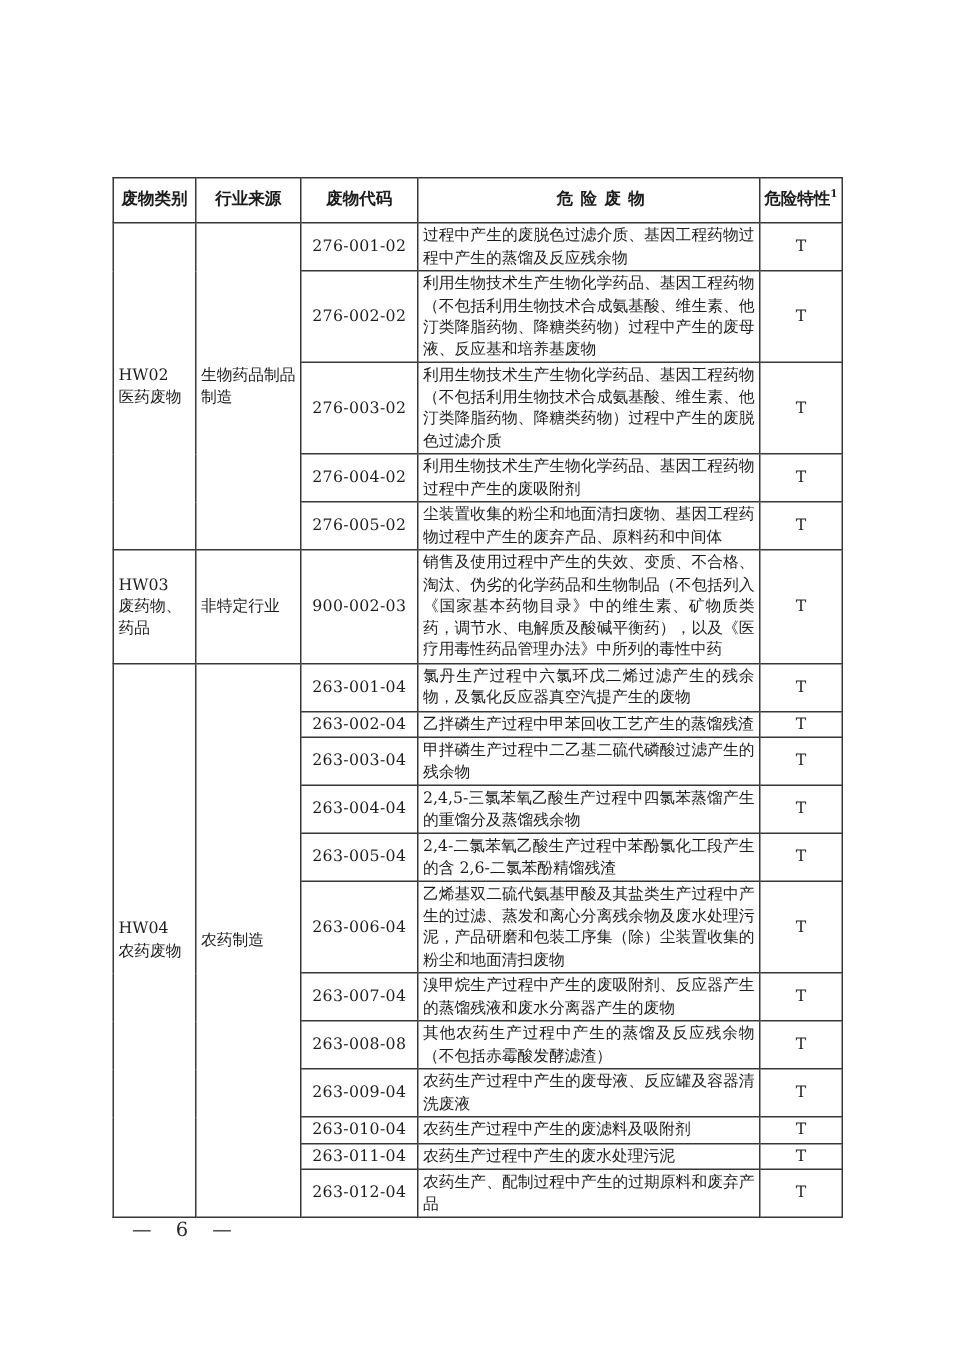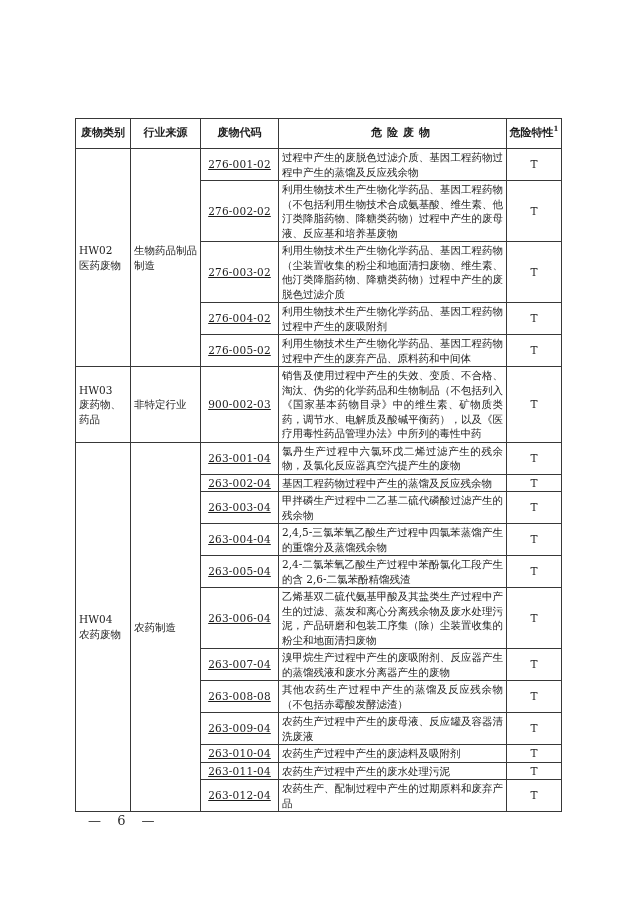--- a/index.html
+++ b/index.html
@@ -63,21 +63,20 @@
   col.c-code { width: 78px; }
   col.c-desc { width: 228px; }
   col.c-prop { width: 55px; }
   td.cell-cat, td.cell-ind {
     text-align: left;
   }
   td.cell-code {
     text-align: center;
     font-size: 10.5px;
     letter-spacing: 0.02em;
-    text-decoration: underline;
   }
   td.cell-desc {
     text-align: justify;
     text-align-last: left;
   }
   td.cell-prop {
     text-align: center;
   }
   .page-number {
     position: absolute;
@@ -123,31 +122,31 @@
         <td class="cell-desc">过程中产生的废脱色过滤介质、基因工程药物过程中产生的蒸馏及反应残余物</td>
         <td class="cell-prop">T</td>
       </tr>
       <tr>
         <td class="cell-code">276-002-02</td>
         <td class="cell-desc">利用生物技术生产生物化学药品、基因工程药物（不包括利用生物技术合成氨基酸、维生素、他汀类降脂药物、降糖类药物）过程中产生的废母液、反应基和培养基废物</td>
         <td class="cell-prop">T</td>
       </tr>
       <tr>
         <td class="cell-code">276-003-02</td>
-        <td class="cell-desc">利用生物技术生产生物化学药品、基因工程药物（尘装置收集的粉尘和地面清扫废物、维生素、他汀类降脂药物、降糖类药物）过程中产生的废脱色过滤介质</td>
+        <td class="cell-desc">利用生物技术生产生物化学药品、基因工程药物（不包括利用生物技术合成氨基酸、维生素、他汀类降脂药物、降糖类药物）过程中产生的废脱色过滤介质</td>
         <td class="cell-prop">T</td>
       </tr>
       <tr>
         <td class="cell-code">276-004-02</td>
         <td class="cell-desc">利用生物技术生产生物化学药品、基因工程药物过程中产生的废吸附剂</td>
         <td class="cell-prop">T</td>
       </tr>
       <tr>
         <td class="cell-code">276-005-02</td>
-        <td class="cell-desc">利用生物技术生产生物化学药品、基因工程药物过程中产生的废弃产品、原料药和中间体</td>
+        <td class="cell-desc">尘装置收集的粉尘和地面清扫废物、基因工程药物过程中产生的废弃产品、原料药和中间体</td>
         <td class="cell-prop">T</td>
       </tr>
 
       <tr>
         <td class="cell-cat">
           <div>HW03</div>
           <div>废药物、药品</div>
         </td>
         <td class="cell-ind">非特定行业</td>
         <td class="cell-code">900-002-03</td>
@@ -160,21 +159,21 @@
           <div>HW04</div>
           <div>农药废物</div>
         </td>
         <td class="cell-ind" rowspan="12">农药制造</td>
         <td class="cell-code">263-001-04</td>
         <td class="cell-desc">氯丹生产过程中六氯环戊二烯过滤产生的残余物，及氯化反应器真空汽提产生的废物</td>
         <td class="cell-prop">T</td>
       </tr>
       <tr>
         <td class="cell-code">263-002-04</td>
-        <td class="cell-desc">基因工程药物过程中产生的蒸馏及反应残余物</td>
+        <td class="cell-desc">乙拌磷生产过程中甲苯回收工艺产生的蒸馏残渣</td>
         <td class="cell-prop">T</td>
       </tr>
       <tr>
         <td class="cell-code">263-003-04</td>
         <td class="cell-desc">甲拌磷生产过程中二乙基二硫代磷酸过滤产生的残余物</td>
         <td class="cell-prop">T</td>
       </tr>
       <tr>
         <td class="cell-code">263-004-04</td>
         <td class="cell-desc">2,4,5-三氯苯氧乙酸生产过程中四氯苯蒸馏产生的重馏分及蒸馏残余物</td>

